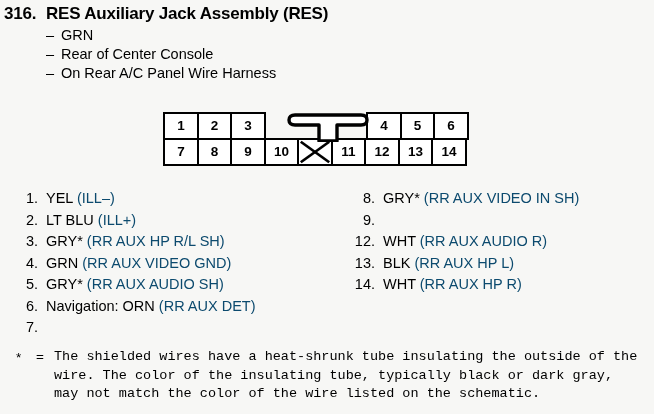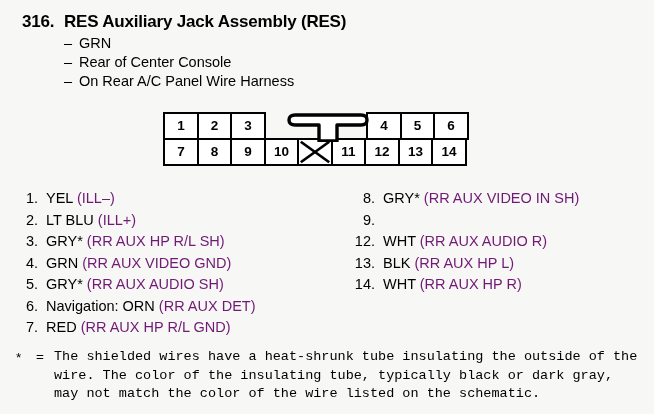--- a/index.html
+++ b/index.html
@@ -14,24 +14,23 @@
     font-family: "Liberation Sans", sans-serif;
     color: #000000;
     overflow: hidden;
     position: relative;
     -webkit-font-smoothing: antialiased;
   }
 
   
   .heading {
     position: absolute;
-    left: 22px;
+    left: 4px;
     top: 4px;
     width: 630px;
-    margin-top: 8px;
   }
   .heading-row {
     display: flex;
     align-items: baseline;
   }
   .heading-num {
     font-size: 17px;
     font-weight: bold;
     letter-spacing: -0.2px;
     width: 42px;
@@ -138,21 +137,21 @@
     flex: 0 0 auto;
     text-align: right;
     font-size: 14.5px;
   }
   .pin-col.left  .pin-idx { width: 20px; }
   .pin-col.right .pin-idx { width: 30px; }
   .pin-label {
     padding-left: 8px;
   }
   .sig {
-    color: #701a75;
+    color: #0c4a6e;
   }
 
   
   .footnote {
     position: absolute;
     left: 16px;
     top: 348px;
     width: 626px;
     display: flex;
     align-items: flex-start;
@@ -261,21 +260,20 @@
   <div class="pin-row">
     <span class="pin-idx">5.</span>
     <span class="pin-label"><span>GRY* </span><span class="sig">(RR AUX AUDIO SH)</span></span>
   </div>
   <div class="pin-row">
     <span class="pin-idx">6.</span>
     <span class="pin-label"><span>Navigation: ORN </span><span class="sig">(RR AUX DET)</span></span>
   </div>
   <div class="pin-row">
     <span class="pin-idx">7.</span>
-    <span class="pin-label"><span>RED </span><span class="sig">(RR AUX HP R/L GND)</span></span>
   </div>
 </div>
 
 <div class="pin-col right">
   <div class="pin-row">
     <span class="pin-idx">8.</span>
     <span class="pin-label"><span>GRY* </span><span class="sig">(RR AUX VIDEO IN SH)</span></span>
   </div>
   <div class="pin-row">
     <span class="pin-idx">9.</span>

